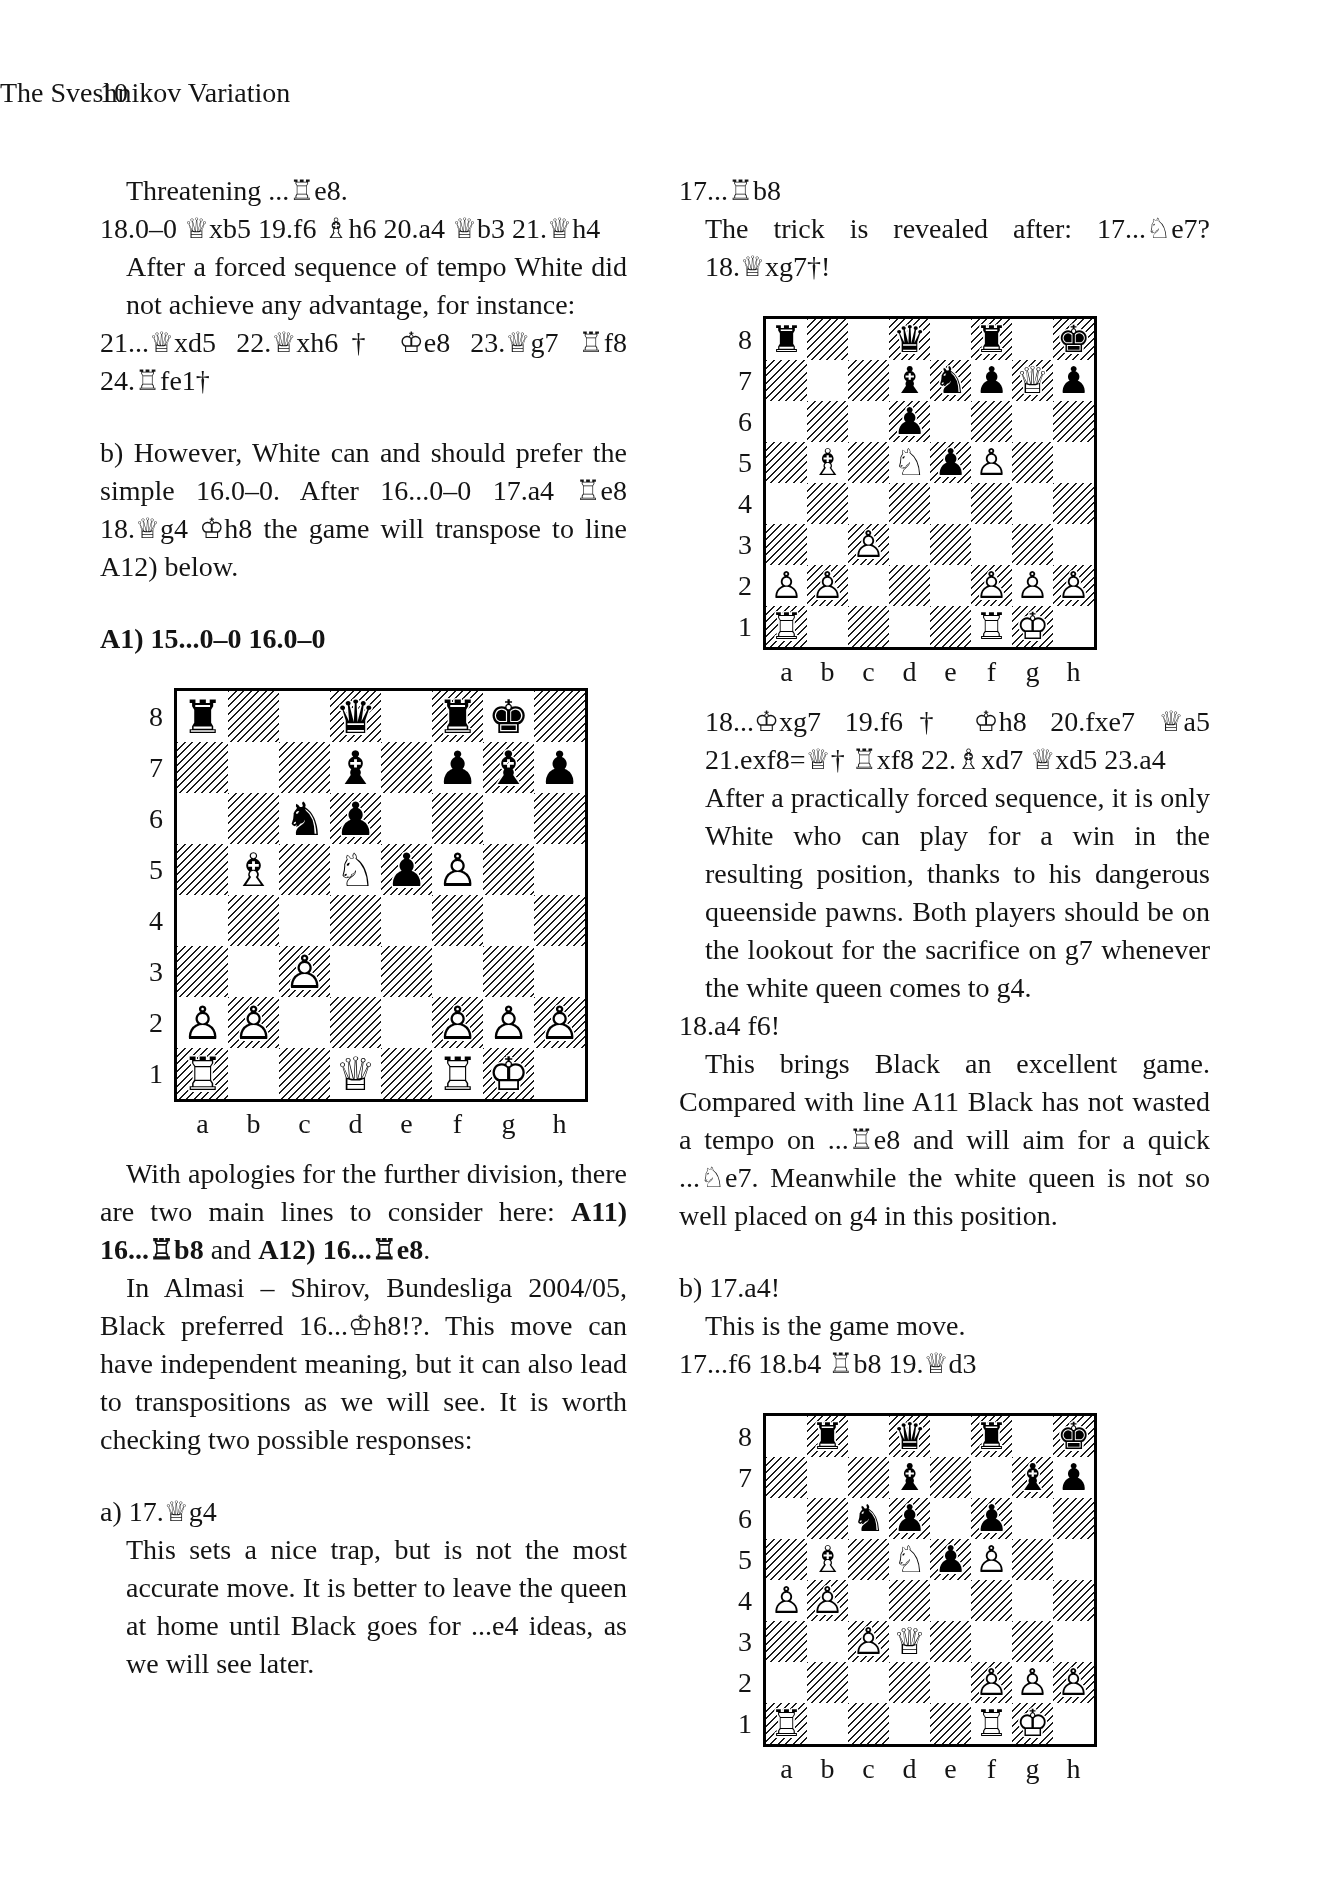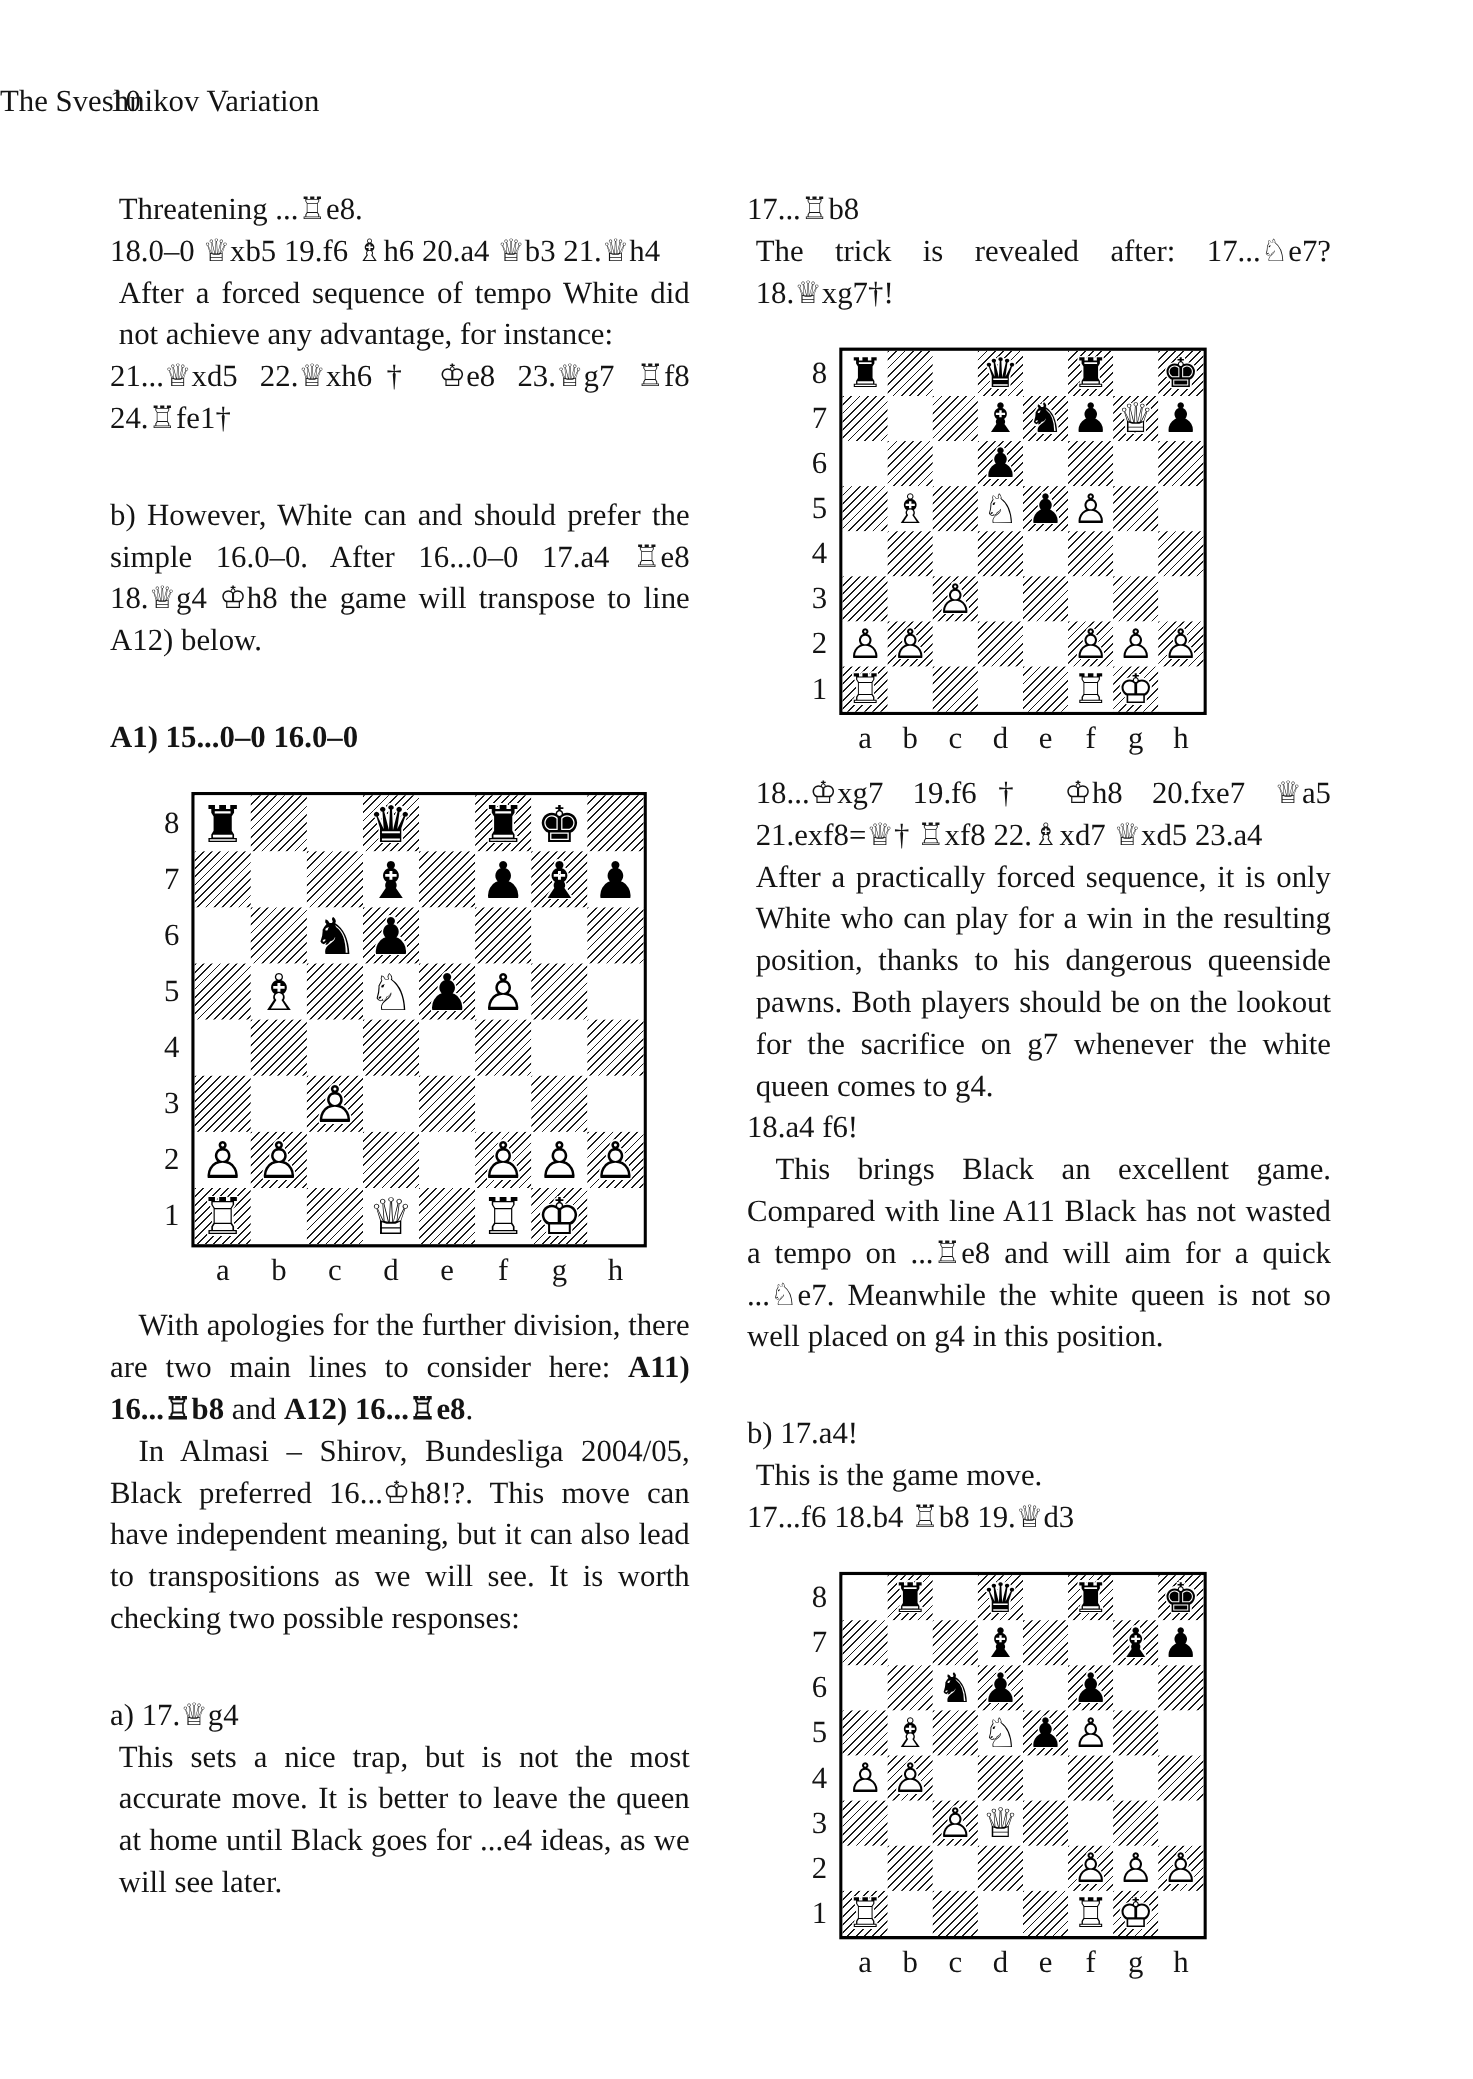--- a/index.html
+++ b/index.html
@@ -12,22 +12,22 @@
   .pagehead { position:absolute; top:74px; left:0; width:100%; height:40px; }
   .pagenum  { position:absolute; left:100px; top:0; }
   .ptitle   { display:block; text-align:left; width:100%; }
 
   
   .col { position:absolute; top:172px; }
   .col-left  { left:100px; width:527px; }
   .col-right { left:679px; width:531px; }
 
   p { margin:0; text-align:justify; }
-  .gap  { margin-top:50px; }
-  .cmt  { margin-left:8px; }      
+  .gap  { margin-top:34px; }
+  .cmt  { margin-left:26px; }      
   .para { text-indent:26px; }      
   .heading { font-weight:bold; }
   b { font-weight:bold; }
 
   
   .diagram { margin:30px 0 14px 38px; --sq:51px; --pf:46px; }
   .diagram.sm { margin-left:48px; --sq:41px; --pf:37px; }
   .dwrap { display:flex; align-items:flex-start; }
   .rlabels { width:36px; padding-top:3px; }
   .rlabels div { height:var(--sq); display:flex; align-items:center; justify-content:flex-end; padding-right:11px; box-sizing:border-box; }

